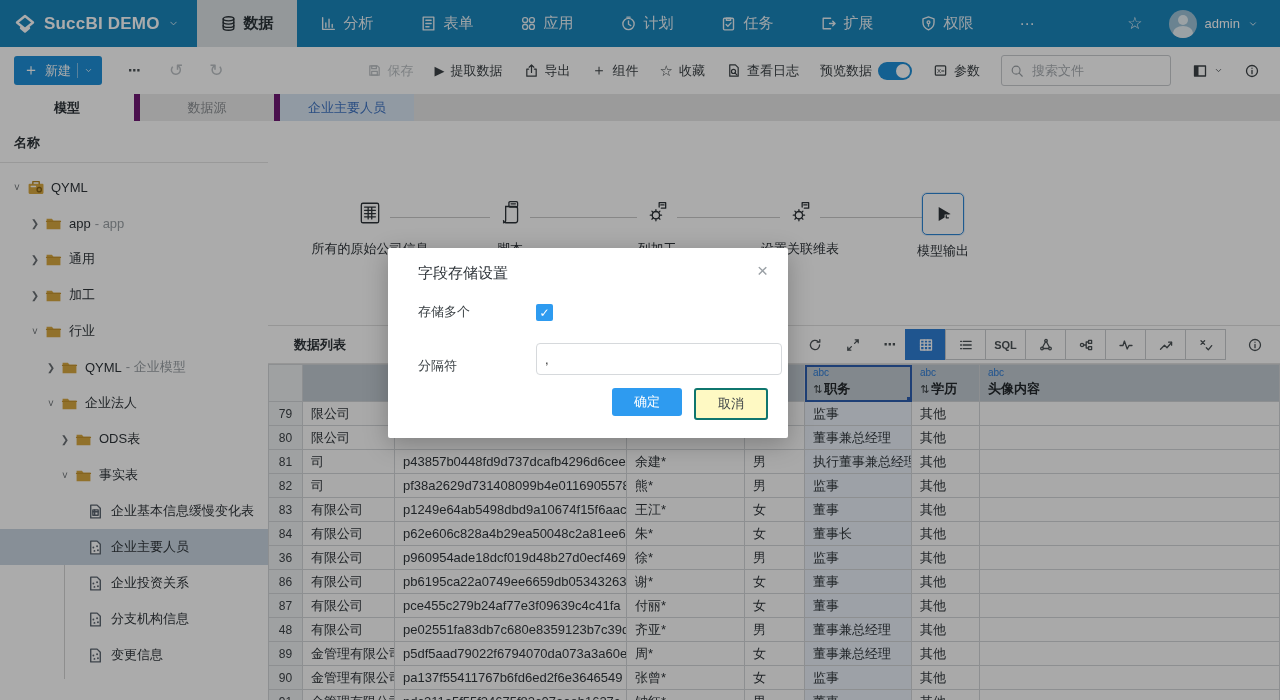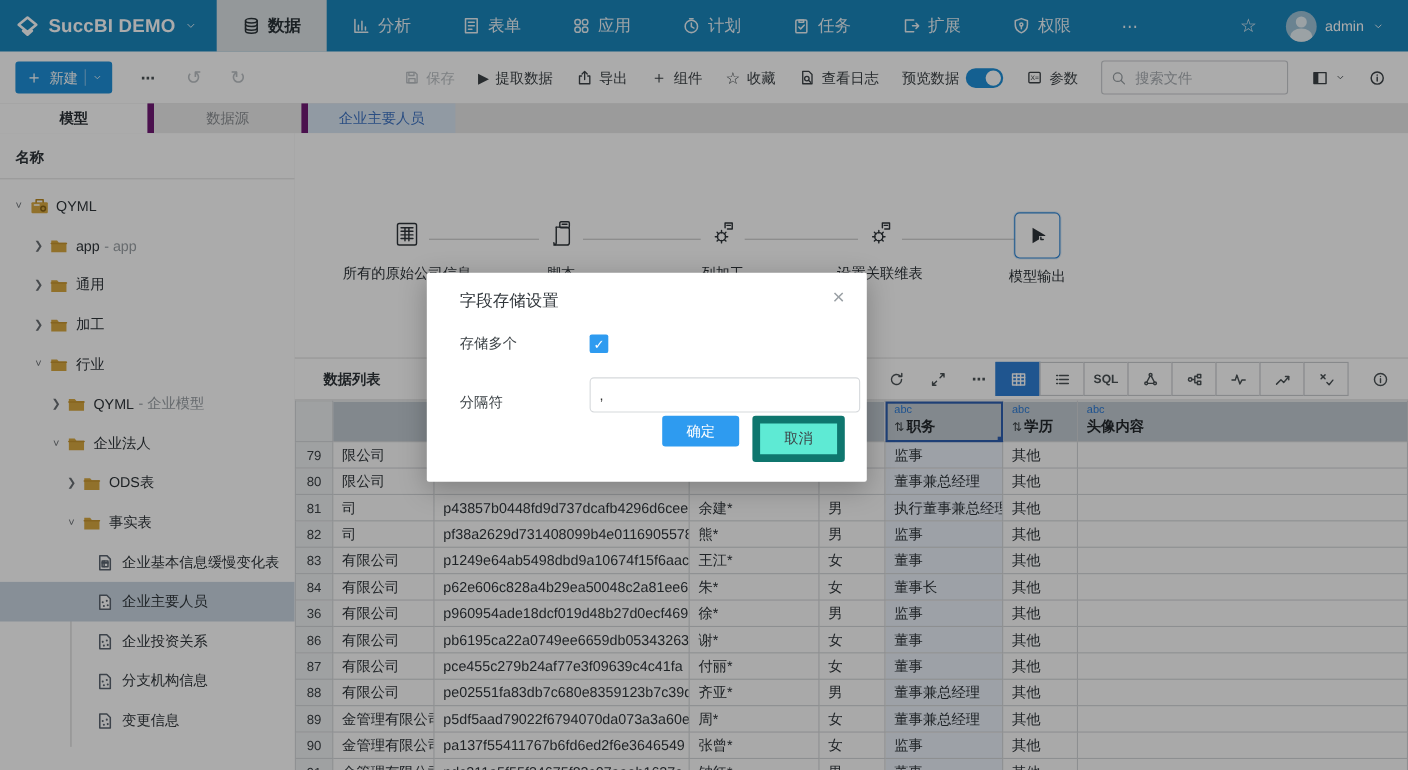--- a/index.html
+++ b/index.html
@@ -106,21 +106,21 @@
          box-shadow:0 6px 24px rgba(0,0,0,.25);border-radius:2px}
   #modal .mtitle{position:absolute;left:30px;top:16px;font-size:15px;font-weight:400;color:#2f353a}
   #modal .mclose{position:absolute;right:20px;top:12px;font-size:19px;color:#9aa0a5;cursor:pointer}
   .mrow{position:absolute;left:30px;display:flex;align-items:flex-end}
   .mrow .mlabel{width:118px;font-size:13px;color:#3c4246}
   .chk{width:17px;height:17px;border-radius:2px;background:#2e9bf0;color:#fff;display:flex;align-items:center;justify-content:center;font-size:12px;cursor:pointer}
   .minput{width:228px;height:30px;border:1px solid #d6d9dc;border-radius:4px;font-size:13px;padding:0 8px;outline:none;color:#333}
   .mbtns{position:absolute;right:20px;bottom:18px;display:flex;gap:12px}
   .mbtn{min-width:70px;height:28px;border-radius:3px;font-size:13px;display:flex;align-items:center;justify-content:center;cursor:pointer}
   .mbtn.ok{background:#2e9bf0;color:#fff}
-  .mbtn.cancel{background:#5eead4;border:7px solid #0f766e;color:#3c4246}
+  .mbtn.cancel{background:#fef9c3;border:2px solid #0f766e;color:#3c4246}
 </style>
 </head>
 <body>
 
 <div id="topnav">
   <div class="brand">
     <span class="ic" style="width:22px;height:22px">
       <svg viewBox="0 0 22 22">
           <path d="M3 9.5L11 3l8 6.5-8 6.5z" stroke-width="2.4"></path>
           <path d="M7 15l4 3.5 4-3.5" stroke-width="2.4"></path>
@@ -768,21 +768,21 @@
             <td class="numc">87</td>
             <td>有限公司</td>
             <td>pce455c279b24af77e3f09639c4c41fa</td>
             <td>付丽*</td>
             <td>女</td>
             <td class=" selcol">董事</td>
             <td>其他</td>
             <td></td>
           </tr>
           <tr>
-            <td class="numc">88</td>
+            <td class="numc">48</td>
             <td>有限公司</td>
             <td>pe02551fa83db7c680e8359123b7c39d</td>
             <td>齐亚*</td>
             <td>男</td>
             <td class=" selcol">董事兼总经理</td>
             <td>其他</td>
             <td></td>
           </tr>
           <tr>
             <td class="numc">89</td>

